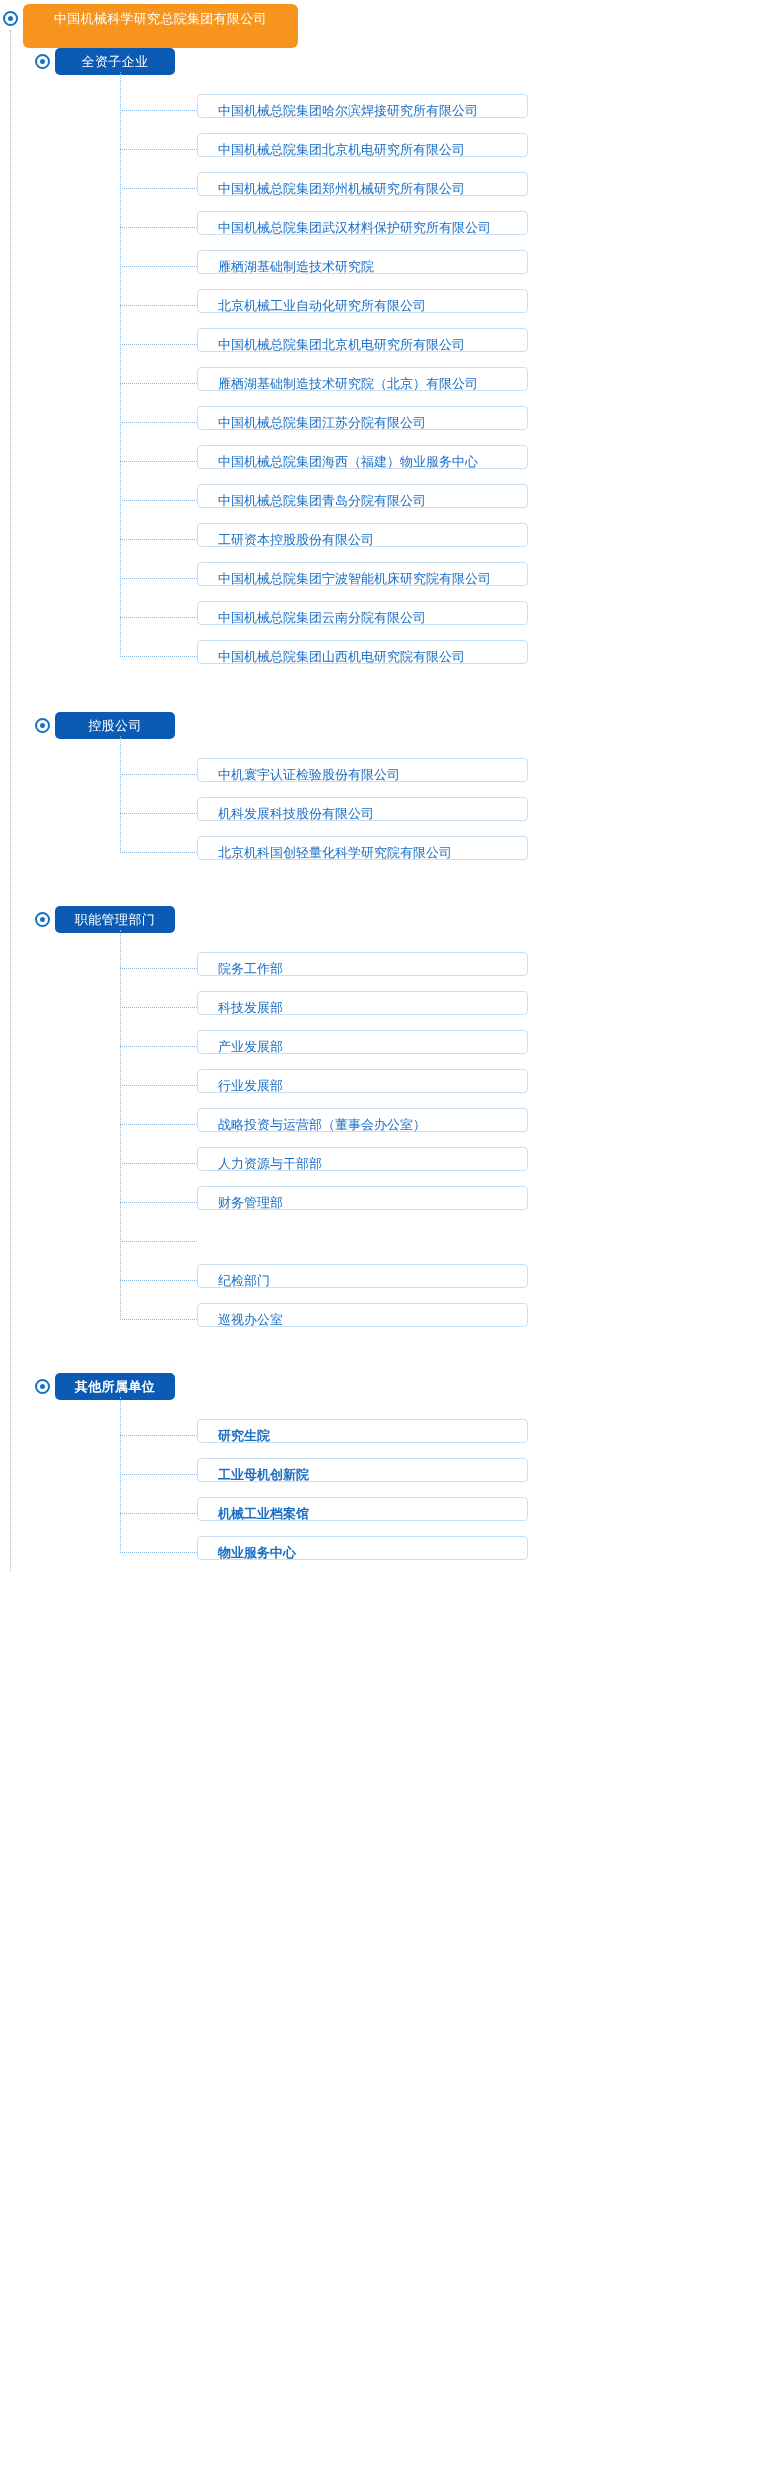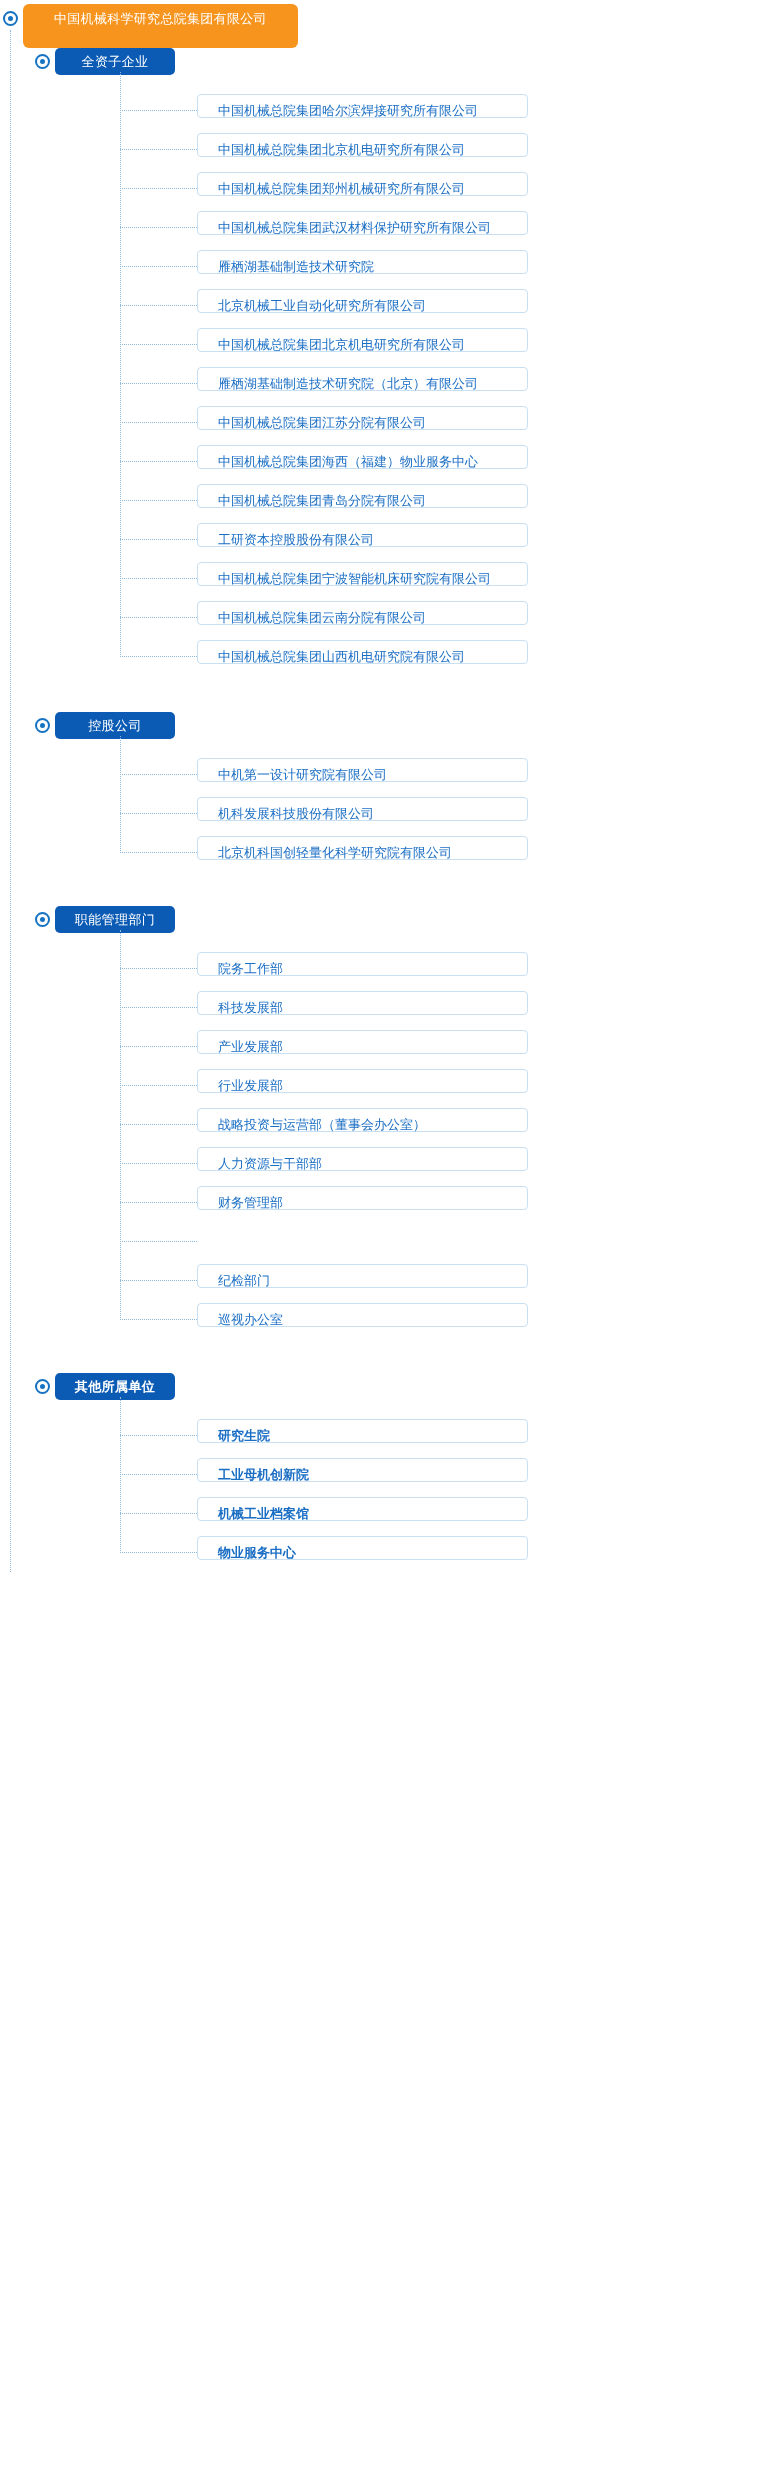--- a/index.html
+++ b/index.html
@@ -300,21 +300,21 @@
       <div class="cat-node">
         <span class="cat-label">控股公司</span>
       </div>
     </div>
     <div class="children">
       <div class="branch"></div>
 
   <div class="child">
     <span class="leader"></span>
     <div class="card">
-      <span class="card-label">中机第一设计研究院有限公司</span>
+      <span class="card-label">中机寰宇认证检验股份有限公司</span>
     </div>
   </div>
 
   <div class="child">
     <span class="leader"></span>
     <div class="card">
       <span class="card-label">机科发展科技股份有限公司</span>
     </div>
   </div>
 

